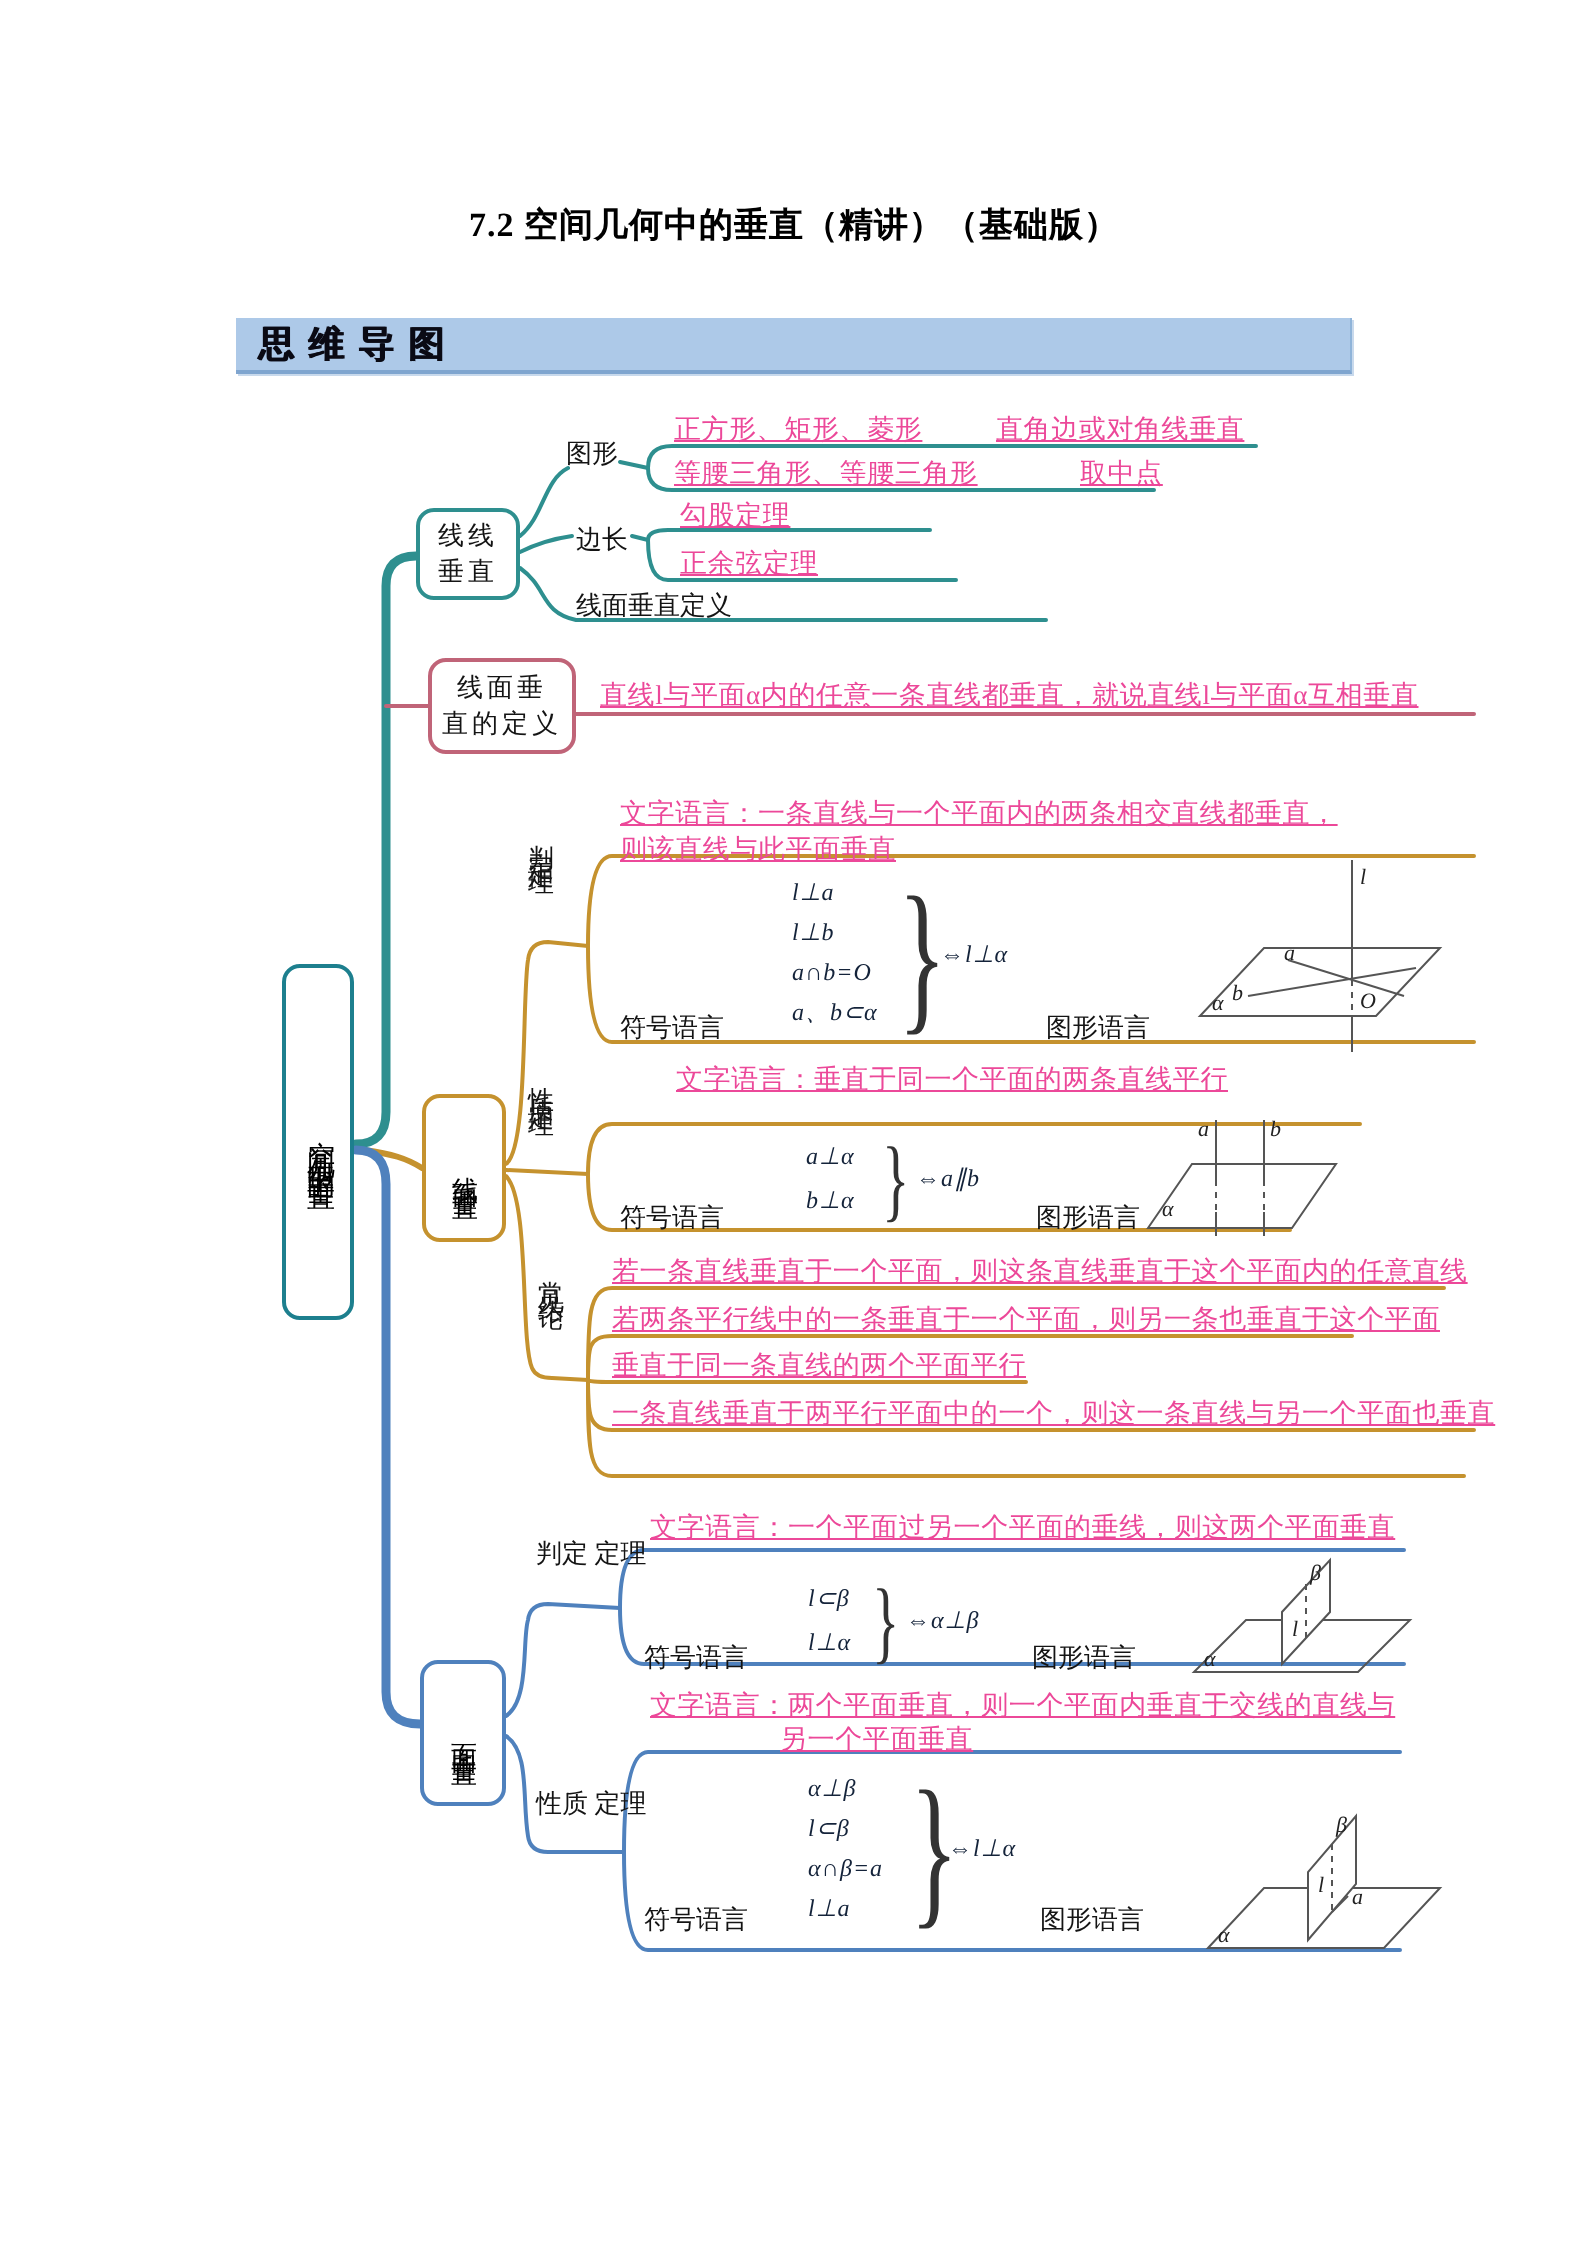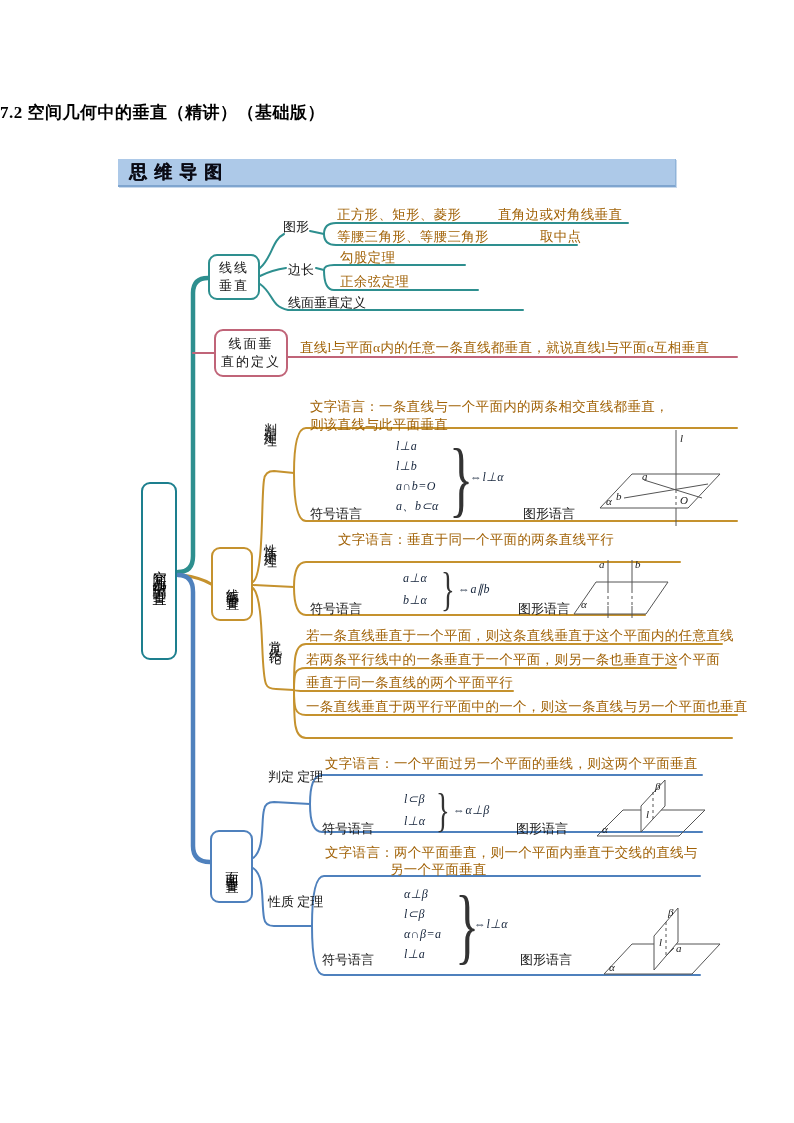--- a/index.html
+++ b/index.html
@@ -1,25 +1,25 @@
 <!DOCTYPE html>
 <html><head>
 <meta charset="utf-8">
 <style>
   html,body{margin:0;padding:0;background:#fff;}
   .page{position:relative;width:794px;height:1123px;background:#ffffff;overflow:hidden;
         font-family:"Liberation Serif",serif;}
   .abs{position:absolute;}
-  .title{width:794px;font-size:17px;font-weight:bold;color:#000;letter-spacing:.5px;}
+  .title{width:794px;text-align:center;font-size:17px;font-weight:bold;color:#000;letter-spacing:.5px;}
   .banner{background:#adc9e8;border-bottom:2px solid #7fa5cf;border-right:1px solid #90b4d9;
           box-shadow:1px 1px 0 #c8d9ec;display:flex;align-items:center;}
   .banner-text{font-size:18px;font-weight:bold;color:#0a0a14;letter-spacing:7px;margin-left:11px;
                text-shadow:.6px 0 0 #0a0a14;}
   .cn{font-size:13px;color:#141414;white-space:nowrap;}
-  .row{font-size:13.5px;letter-spacing:.3px;color:#a16207;white-space:nowrap;}
+  .row{font-size:13.5px;letter-spacing:.3px;color:#ec4899;white-space:nowrap;text-decoration:underline;}
   .math{font-size:12px;font-style:italic;color:#14233a;white-space:nowrap;letter-spacing:.5px;}
   .node{border-radius:9px;background:#fff;display:flex;align-items:center;justify-content:center;
         text-align:center;z-index:2;box-sizing:border-box;}
   .node .ln{display:block;letter-spacing:2px;}
   .vtext{writing-mode:vertical-rl;text-orientation:upright;letter-spacing:3px;line-height:16px;}
   .vlabel{writing-mode:vertical-rl;text-orientation:upright;letter-spacing:4px;font-size:13px;
           color:#141414;line-height:15px;z-index:2;}
   .stack{display:flex;flex-direction:column;z-index:2;}
   .stack .math{line-height:20px;}
   .stack2 .math{line-height:22px;}

